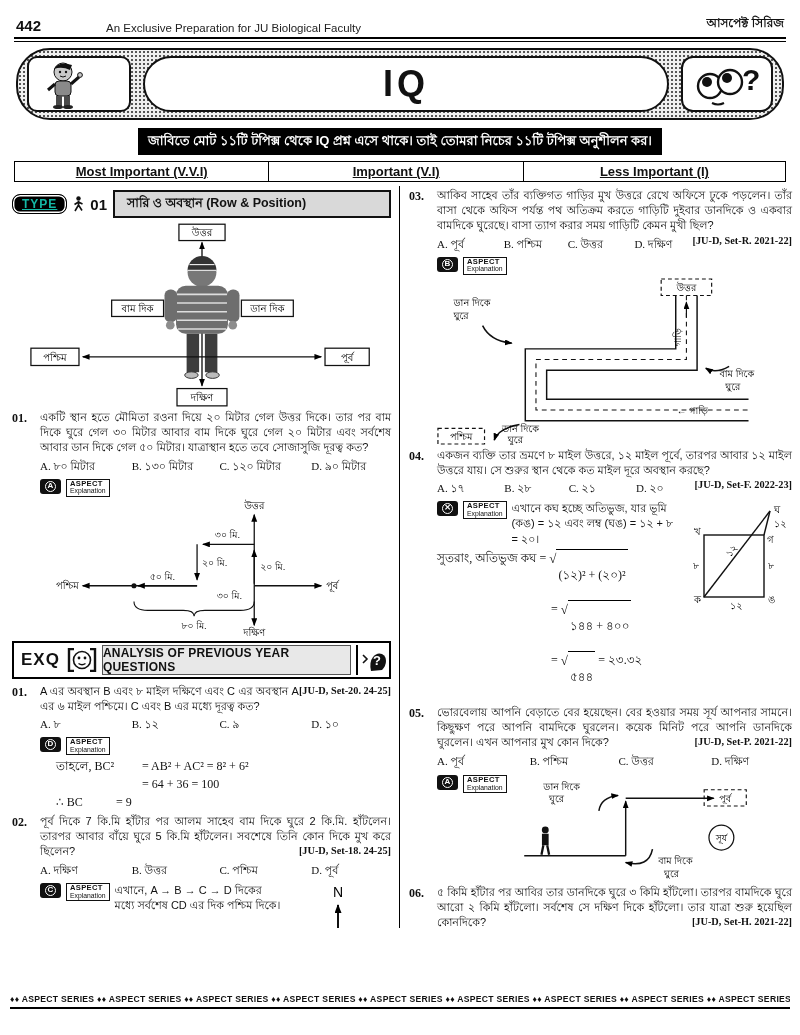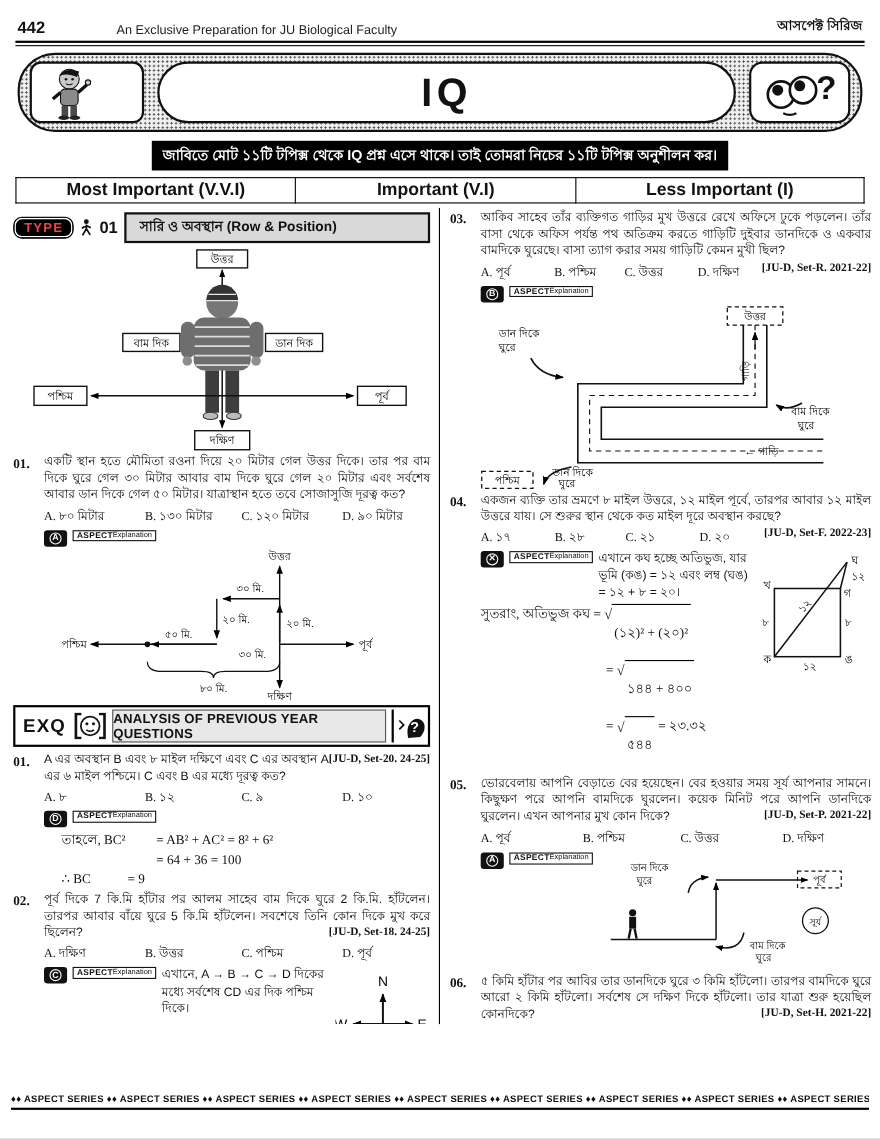--- a/index.html
+++ b/index.html
@@ -21,47 +21,47 @@
   .iqboy  { width:104px; border-radius:10px; }
   .iqpill { flex:1; border-radius:28px; font-size:36px; font-weight:900; letter-spacing:4px; font-family:"Liberation Sans",sans-serif; }
   .iqeyes { width:92px; border-radius:12px; }
 
   .notice { text-align:center; margin:2px 0 6px; }
   .notice span { display:inline-block; background:#000; color:#fff; font-weight:bold; font-size:13px; padding:3px 10px; }
 
   
   table.imp { width:calc(100% - 28px); margin:0 14px; border-collapse:collapse; }
   table.imp th, table.imp td { border:1.6px solid #000; }
-  table.imp th { font-size:16px; padding:2px 4px; text-align:center; }
+  table.imp th { font-size:13px; padding:2px 4px; text-align:center;text-decoration:underline; }
   table.imp td { font-size:10.8px; padding:3px 7px; line-height:1.45; vertical-align:top; }
 
   
   .cols { display:flex; margin-top:4px; height:742px; }
   .col { width:50%; padding:2px 8px 0 12px; overflow:hidden; }
   .col.left { border-right:1.4px solid #000; }
   .col.right { padding-left:9px; }
 
   
   .typerow { display:flex; align-items:center; gap:6px; margin:2px 0 4px; }
-  .typepill { background:#000; color:#ef4444; font-weight:900; font-size:12px; letter-spacing:1px; padding:2px 9px; border-radius:8px; border:1.4px solid #000; box-shadow:0 0 0 1.4px #fff inset; }
+  .typepill { background:#000; color:#14b8a6; font-weight:900; font-size:12px; letter-spacing:1px; padding:2px 9px; border-radius:8px; border:1.4px solid #000; box-shadow:0 0 0 1.4px #fff inset;text-decoration:underline; }
   .typenum { font-size:15px; font-weight:900; }
   .typetitle { border:2px solid #111; background:#d9d9d9; font-weight:bold; font-size:12.5px; padding:2px 12px; flex:1; }
 
   
   .q { margin-bottom:3px; }
   .qtxt { font-size:11px; line-height:1.38; text-align:justify; position:relative; padding-left:28px; }
   .qno { position:absolute; left:0; top:0; font-weight:bold; font-family:"Liberation Serif",serif; font-size:12px; }
   .ref { font-weight:bold; font-size:10.3px; float:right; font-family:"Liberation Serif",serif; }
   .opts { display:grid; grid-template-columns:1.15fr 1.1fr 1.15fr 1fr; padding-left:28px; font-size:11px; margin:2px 0; font-family:"Liberation Serif",serif; }
 
   
   .axprow { display:flex; align-items:flex-start; gap:5px; padding-left:28px; margin:1px 0 2px; }
   .abadge { background:#111; border-radius:3px; min-width:21px; height:15px; display:flex; align-items:center; justify-content:center; }
   .abadge .circ { width:11px; height:11px; border:1.2px solid #fff; border-radius:50%; color:#fff; font-size:8px; font-weight:bold; display:flex; align-items:center; justify-content:center; line-height:1; }
-  .axp { border:1.4px solid #111; padding:0 3px 1px; display:flex; line-height:1.05;justify-content:space-between; }
+  .axp { border:1.4px solid #111; padding:0 3px 1px; display:flex; flex-direction:column; line-height:1.05;justify-content:space-between; }
   .axp .l1 { font-size:7.6px; font-weight:900; letter-spacing:0.3px; }
   .axp .l2 { font-size:6.8px; }
 
   .expl { font-size:11px; line-height:1.4; }
   .mrow { display:flex; font-family:"Liberation Serif",serif; font-size:12px; padding-left:44px; line-height:1.5; }
   .mlab { width:86px; }
   .sq { display:inline-flex; align-items:flex-start; }
   .sq .rsign { font-size:13px; }
   .sq .rad { border-top:1.2px solid #000; padding:16px 2px; }
 

